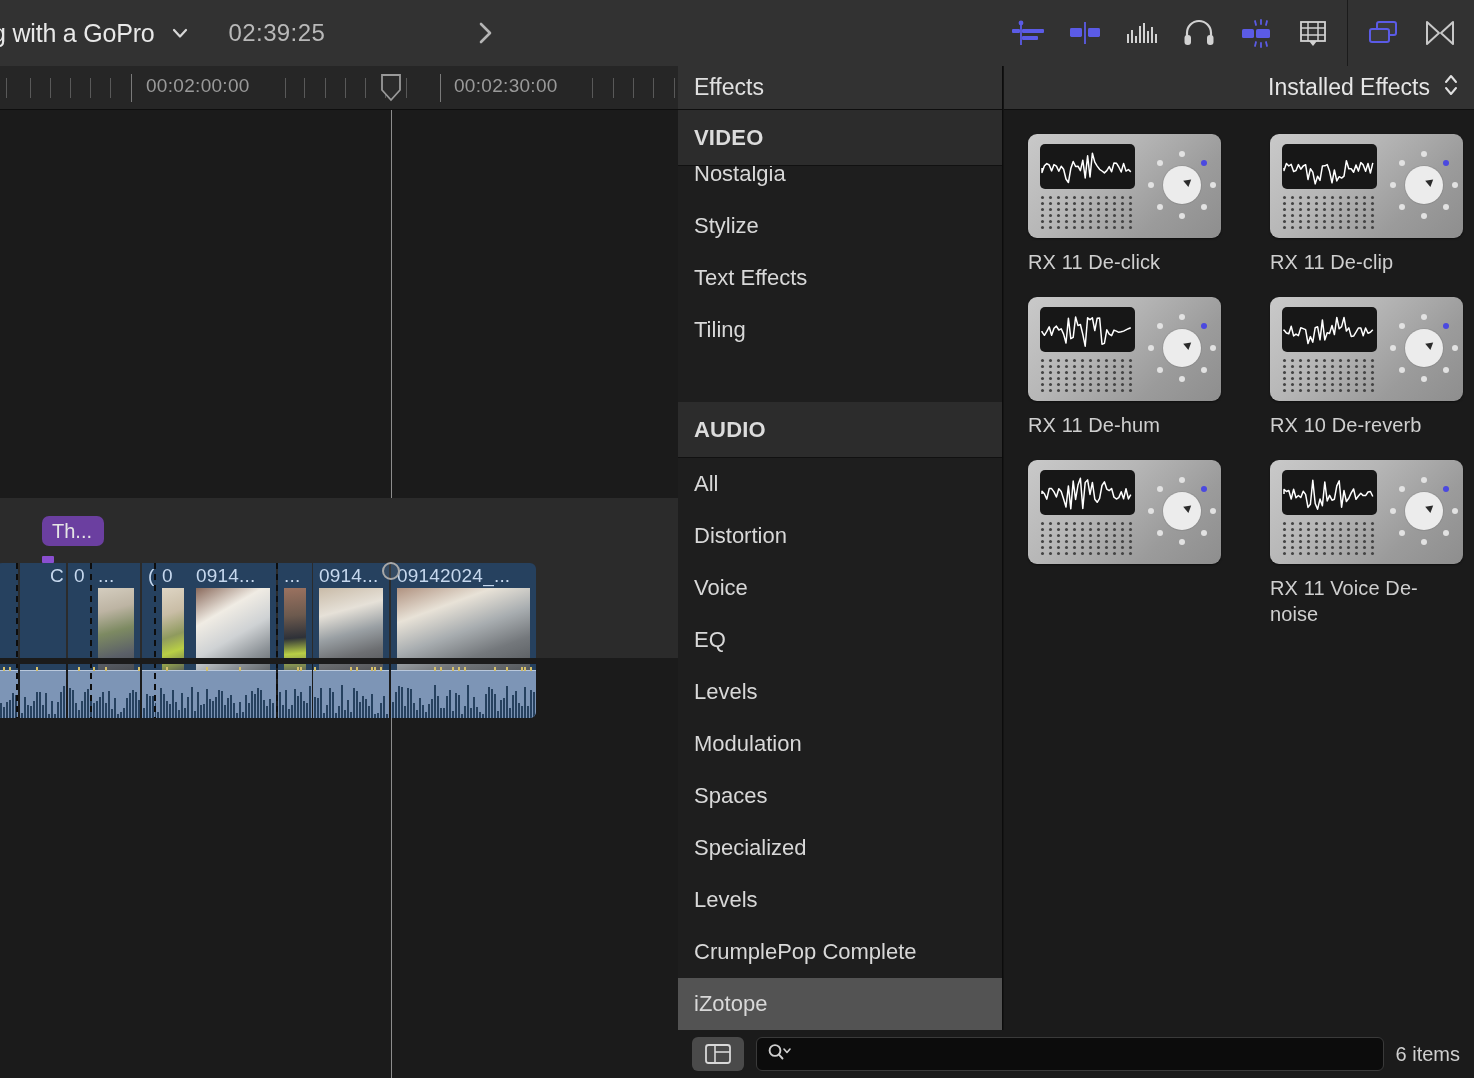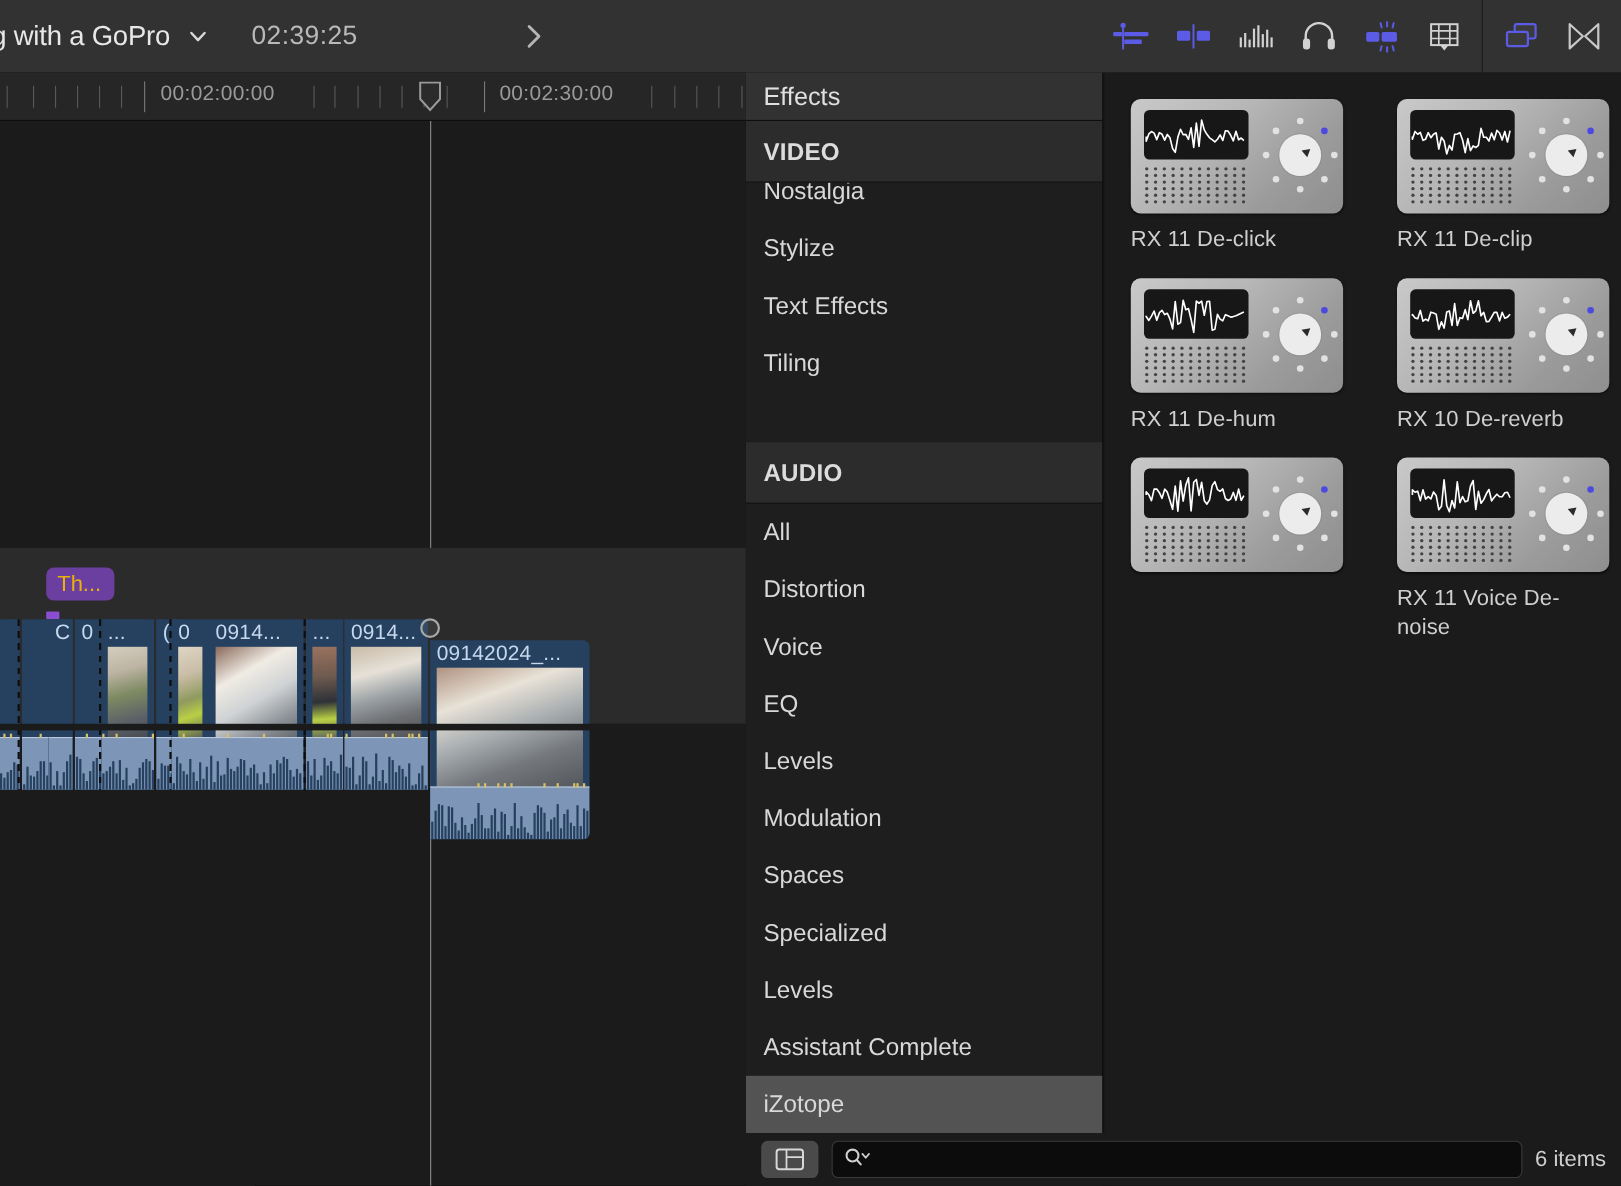--- a/index.html
+++ b/index.html
@@ -62,21 +62,21 @@
 
   
   .lane {
     position: absolute; left: 0; top: 432px; width: 678px; height: 160px;
     background: #2b2b2b;
   }
   .title-clip {
     position: absolute; border-radius: 7px; background: #6b3fa0;
     display: flex; align-items: center; padding-left: 10px;
   }
-  .title-clip span { font-size: 20px; color: #eab308; }
+  .title-clip span { font-size: 20px; color: #e5e5e5; }
   .title-marker {
     position: absolute; width: 12px; height: 7px; background: #8a4fd0; border-radius: 1px;
   }
   .clip {
     position: absolute; background: #26415f; overflow: hidden;
   }
   .clip.rounded-l { border-top-left-radius: 6px; border-bottom-left-radius: 6px; }
   .clip.rounded-r { border-top-right-radius: 6px; border-bottom-right-radius: 6px; }
   .clip-name {
     position: absolute; left: 6px; top: 2px; font-size: 19px; color: #c6d8ee;
@@ -580,21 +580,21 @@
               <div class="wf-peak" style="left: 58px; top: -3px;"></div>
               <div class="wf" style="left: 61px; height: 4px;"></div>
               <div class="wf-peak" style="left: 61px; top: -3px;"></div>
               <div class="wf" style="left: 64px; height: 5px;"></div>
               <div class="wf" style="left: 67px; height: 15px;"></div>
               <div class="wf-peak" style="left: 67px; top: -3px;"></div>
               <div class="wf" style="left: 70px; height: 22px;"></div>
               <div class="wf" style="left: 73px; height: 4px;"></div>
             </div>
           </div>
-          <div class="clip rounded-r" style="left: 391px; top: 65px; width: 145px; height: 181px; margin-top: 19px;">
+          <div class="clip rounded-r" style="left: 391px; top: 65px; width: 145px; height: 155px;">
             <div class="clip-name">09142024_...</div>
             <div class="clip-thumb" style="background: linear-gradient(160deg, rgb(176, 146, 128) 0%, rgb(232, 226, 215) 26%, rgb(168, 173, 176) 50%, rgb(116, 120, 124) 72%, rgb(80, 84, 88) 100%);"></div>
             <div class="clip-audio">
               <div class="clip-audio-top"></div>
               <div class="wf" style="left: 1px; height: 16px;"></div>
               <div class="wf" style="left: 4px; height: 26px;"></div>
               <div class="wf" style="left: 7px; height: 32px;"></div>
               <div class="wf" style="left: 10px; height: 31px;"></div>
               <div class="wf" style="left: 13px; height: 12px;"></div>
               <div class="wf" style="left: 16px; height: 30px;"></div>
@@ -706,29 +706,38 @@
         <div class="fx-item" style="top: 660px;">
           <span>Spaces</span>
         </div>
         <div class="fx-item" style="top: 712px;">
           <span>Specialized</span>
         </div>
         <div class="fx-item" style="top: 764px;">
           <span>Levels</span>
         </div>
         <div class="fx-item" style="top: 816px;">
-          <span>Assistant Complete</span>
+          <span>CrumplePop Complete</span>
         </div>
         <div class="fx-item selected" style="top: 868px;">
           <span>iZotope</span>
         </div>
       </div>
   </div>
 
   <div class="fx-browser">
+    <div class="fxb-header">
+      <span>Installed Effects</span>
+      <span>
+        <svg width="18" height="26" viewBox="0 0 18 26">
+          <path d="M4 10 L9 4 L14 10" stroke="#e0e0e0" stroke-width="2" fill="none" stroke-linecap="round" stroke-linejoin="round"></path>
+          <path d="M4 16 L9 22 L14 16" stroke="#e0e0e0" stroke-width="2" fill="none" stroke-linecap="round" stroke-linejoin="round"></path>
+        </svg>
+      </span>
+    </div>
     <div class="fxb-grid" id="fx-grid">
         <div class="fx-card">
           <div class="fx-thumb">
             <div class="fx-screen"><svg width="95" height="45" viewBox="0 0 95 45">
                 <path d="M2 24 L2.0 28.4 L4.4 21.8 L6.8 19.6 L9.2 21.0 L11.6 26.9 L14.0 20.6 L16.4 22.1 L18.8 27.3 L21.2 22.2 L23.6 25.3 L26.0 35.0 L28.4 38.5 L30.8 24.6 L33.2 17.5 L35.6 22.5 L38.0 22.2 L40.4 26.7 L42.8 16.2 L45.2 34.0 L47.6 11.8 L50.0 33.0 L52.4 9.2 L54.8 18.1 L57.2 22.1 L59.6 25.3 L62.0 27.0 L64.4 28.9 L66.8 26.6 L69.2 22.6 L71.6 27.7 L74.0 18.9 L76.4 19.2 L78.8 23.0 L81.2 28.0 L83.6 19.4 L86.0 27.1 L88.4 25.5 L90.8 27.9" stroke="#ffffff" stroke-width="1.5" fill="none" stroke-linejoin="round"></path>
               </svg></div>
             <div class="fx-dots">
               <div class="fx-dot" style="left: 0px; top: 0px;"></div>
               <div class="fx-dot" style="left: 8px; top: 0px;"></div>
               <div class="fx-dot" style="left: 16px; top: 0px;"></div>

